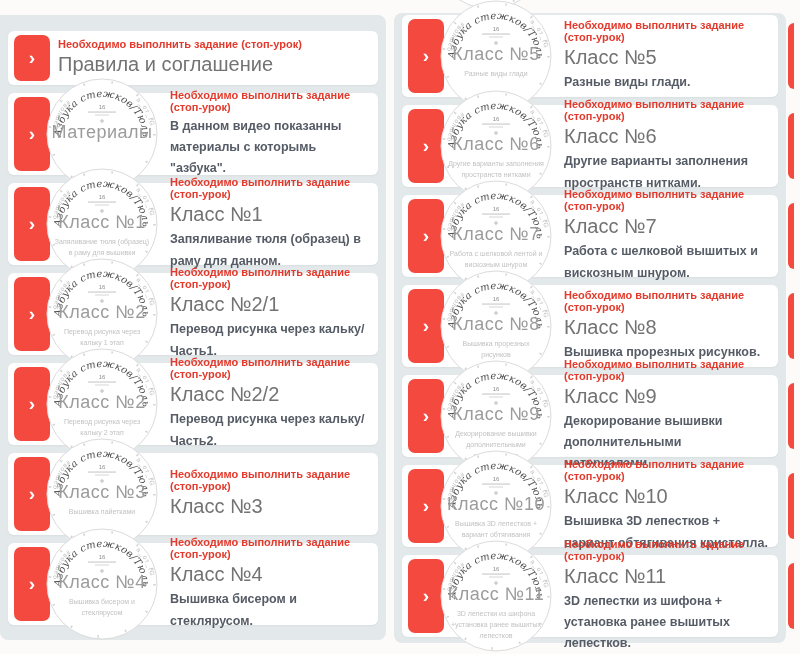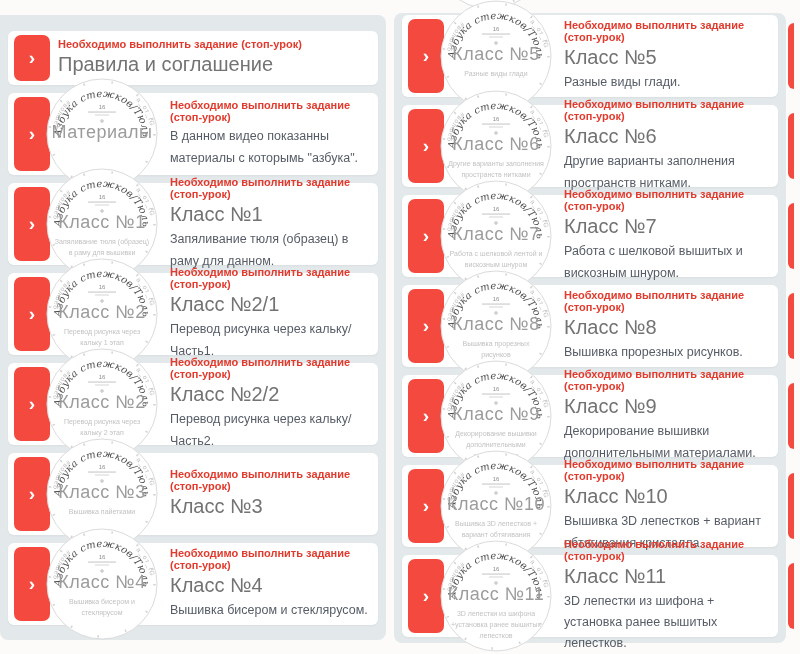--- a/index.html
+++ b/index.html
@@ -33,21 +33,21 @@
   .badge-center{position:absolute;left:0;right:0;top:44px;text-align:center;}
   .badge-label{font-size:18px;color:#9c9c9c;letter-spacing:.5px;white-space:nowrap;font-weight:400;}
   .badge-sub{font-size:7px;color:#c2c2c2;line-height:1.6;max-width:96px;margin:3px auto 0 auto;}
   .card-text{
     position:absolute;left:162px;right:8px;top:0;bottom:0;
     display:flex;flex-direction:column;justify-content:center;
   }
   .no-badge .card-text{left:50px;}
   .stop-label{color:#e23a2c;font-weight:bold;font-size:11px;margin-bottom:3px;}
   .card-title{color:#737373;font-size:20px;margin-bottom:3px;}
-  .card-desc{color:#565c66;font-size:12.5px;line-height:1.7;}
+  .card-desc{color:#565c66;font-size:12.5px;line-height:1.7;font-weight:bold;}
   .sliver{
     position:absolute;left:calc(100% + 10px);top:8px;bottom:8px;width:6px;
     background:#f4493f;border-radius:6px 0 0 6px;
   }
   .cut-badge{position:absolute;left:434px;top:-102px;width:112px;height:112px;}
   .cut-badge svg{width:112px;height:112px;overflow:visible;}
 </style>
 </head>
 <body>
 

